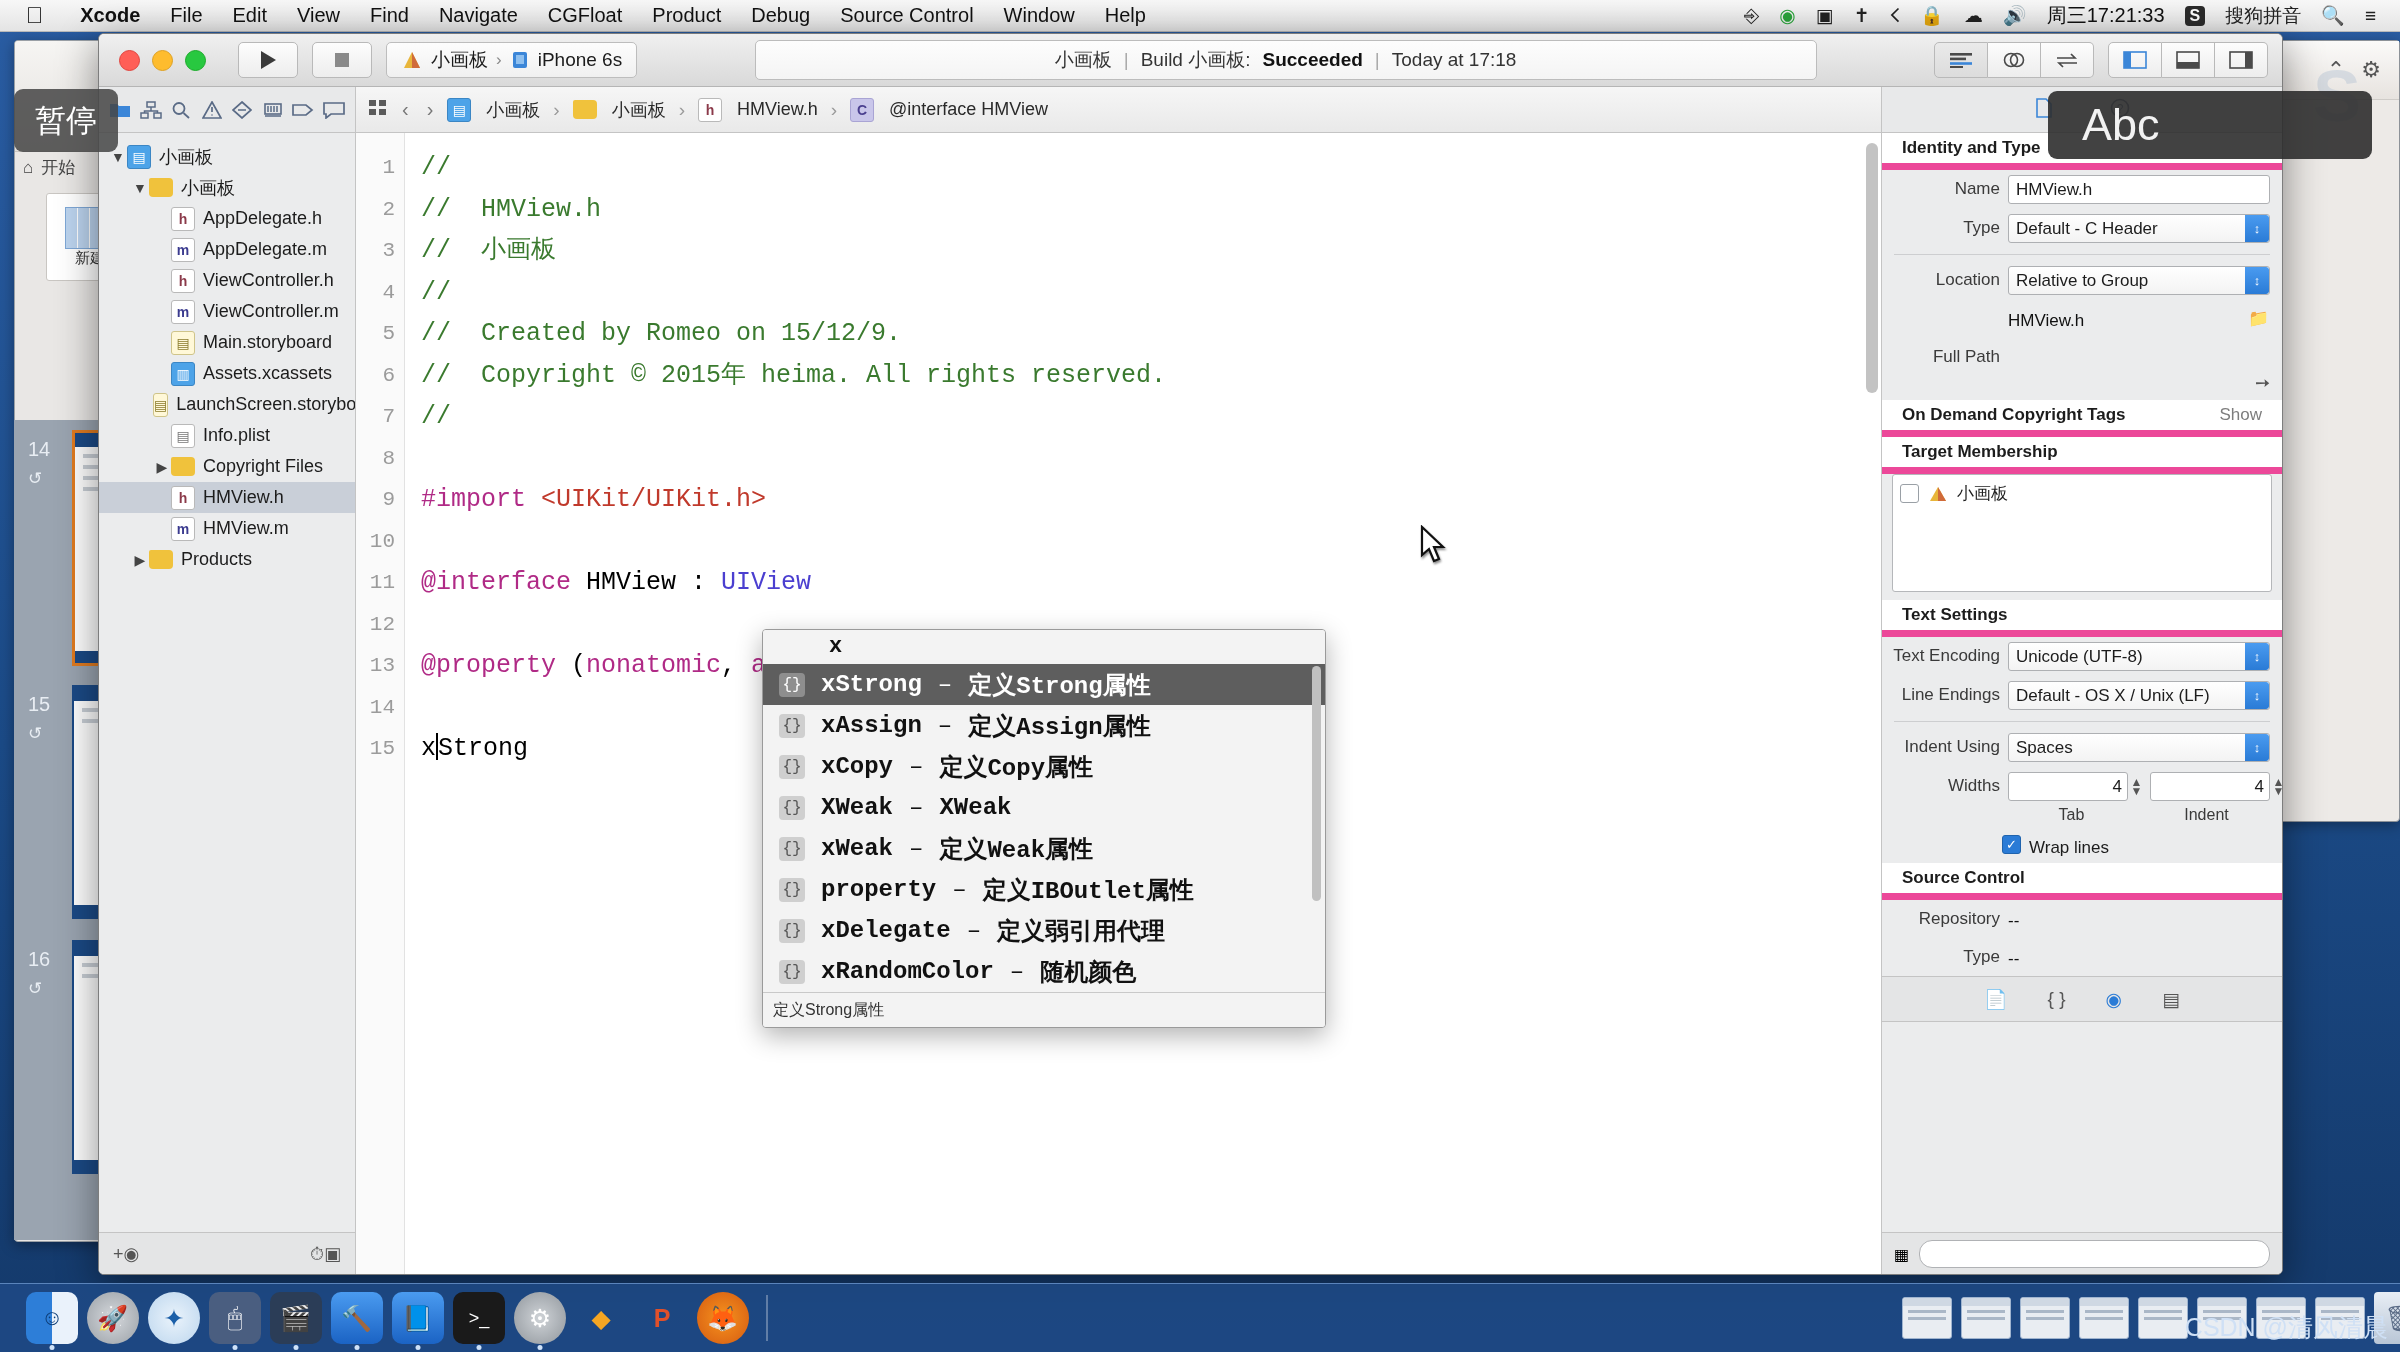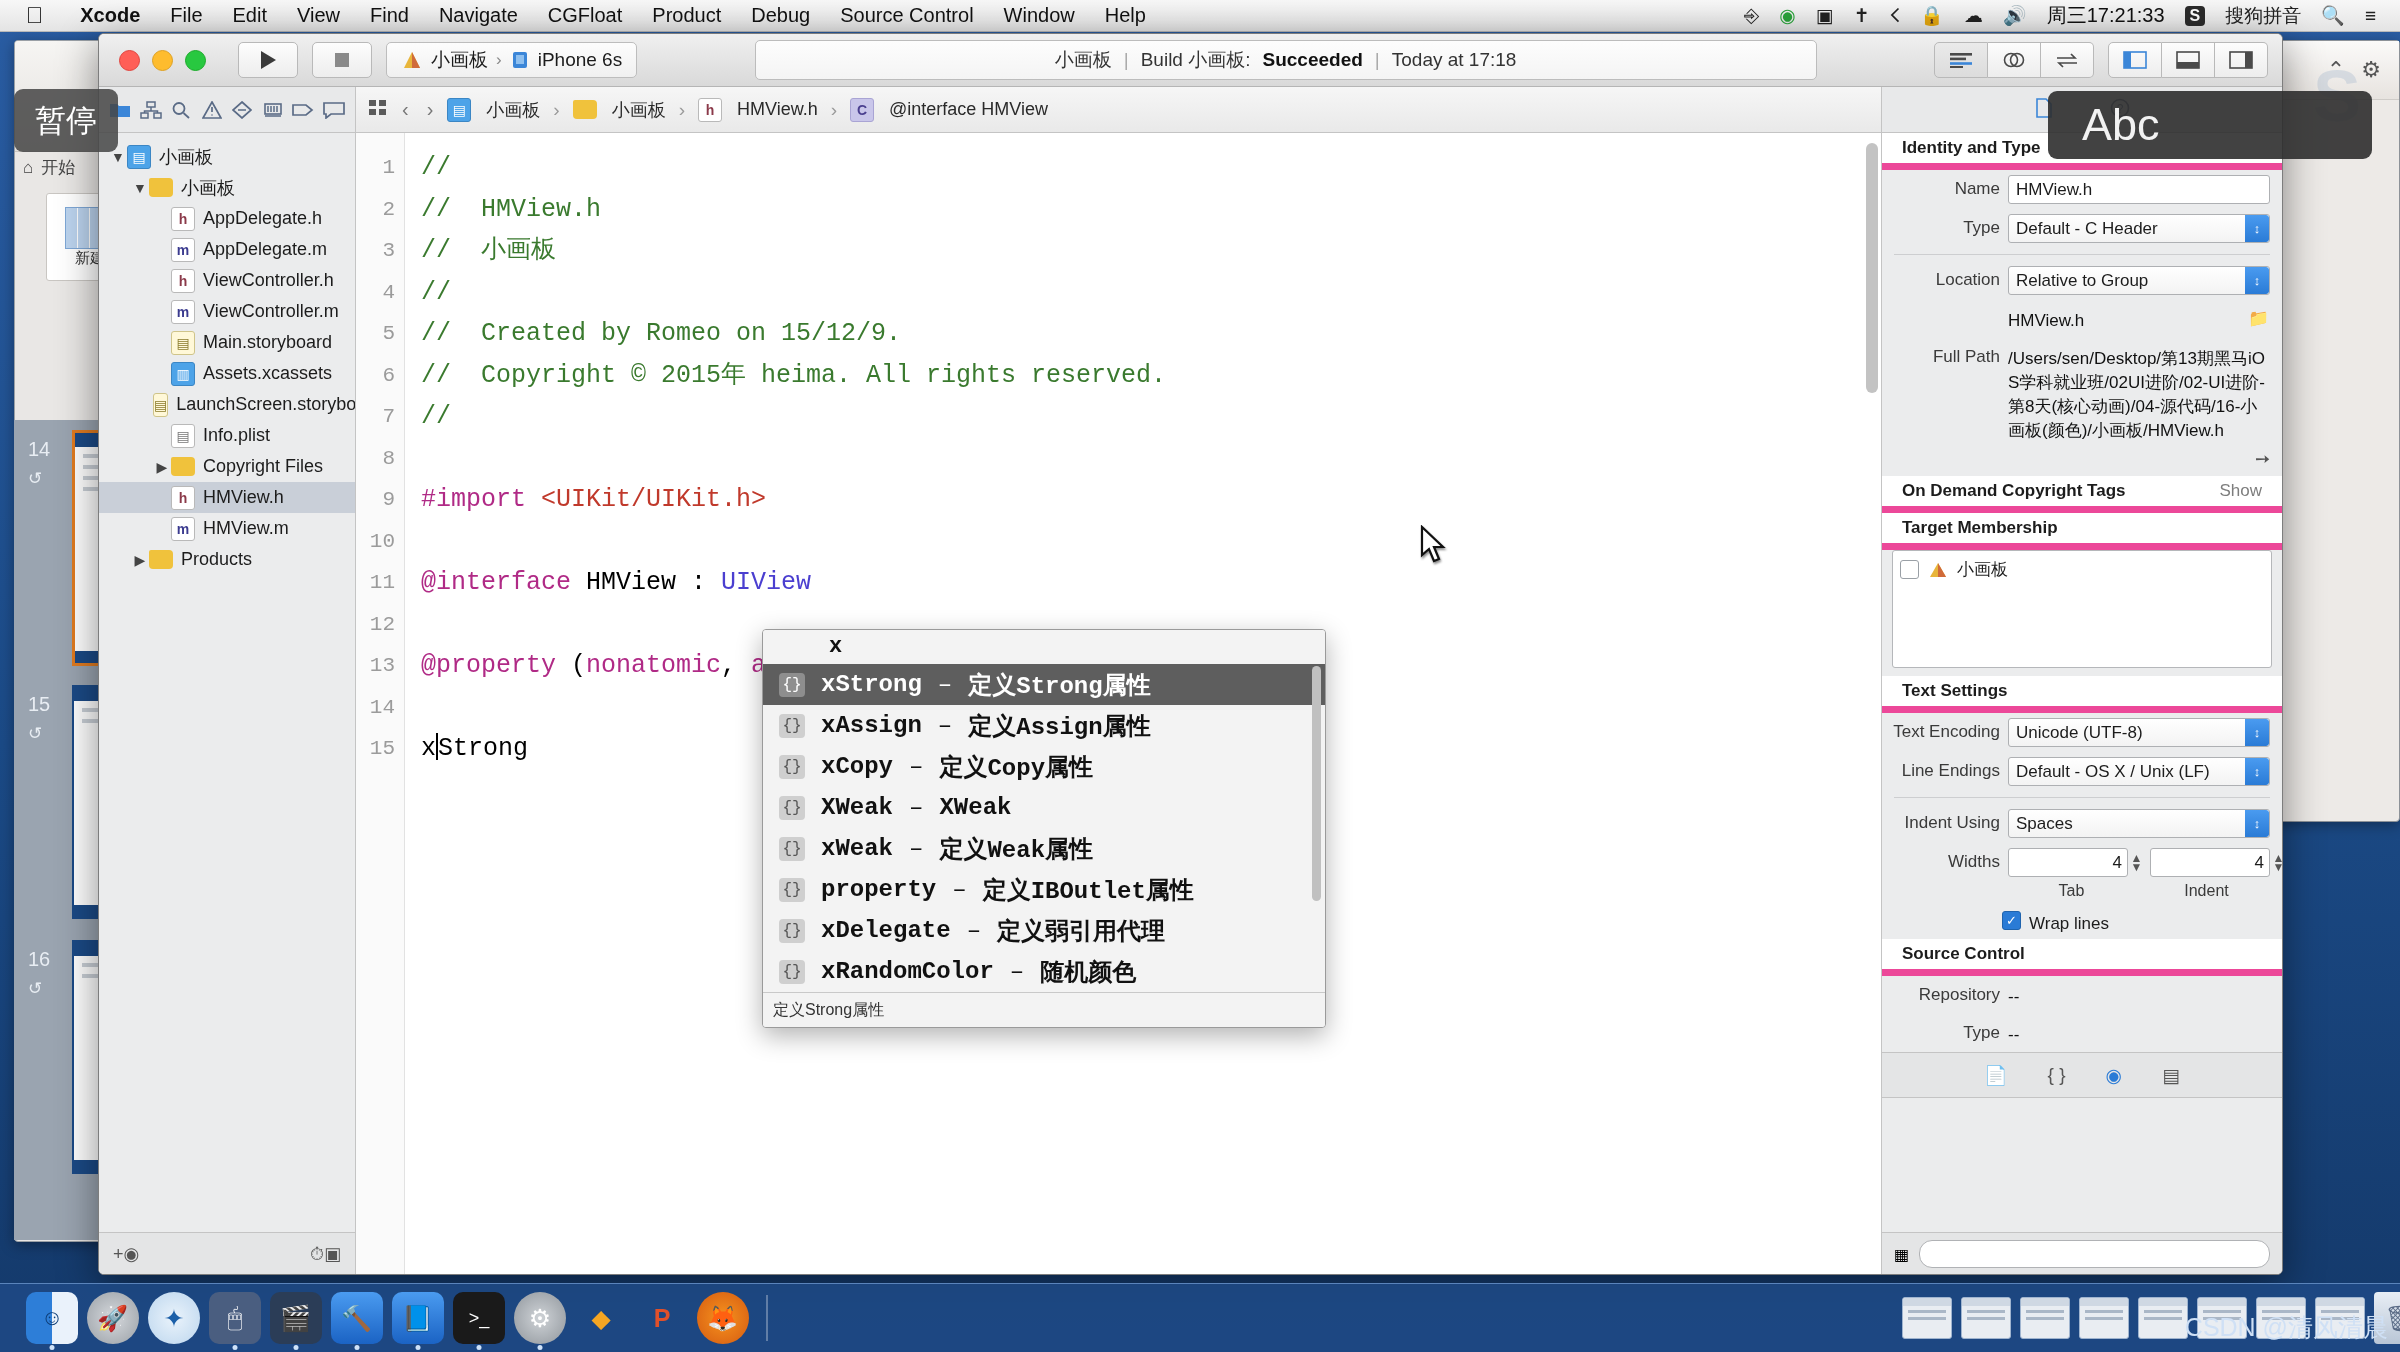--- a/index.html
+++ b/index.html
@@ -661,21 +661,20 @@
             <span class="stepper">↕</span>
           </span>
         </div>
         <div class="frow">
           <span class="flabel"></span>
           <span class="fval">HMView.h</span>
           <span style="padding-top:3px;">📁</span>
         </div>
         <div class="frow">
           <span class="flabel">Full Path</span>
-          <span class="fval">/Users/sen/Desktop/第13期黑马iOS学科就业班/02UI进阶/02-UI进阶-第8天(核心动画)/04-源代码/16-小画板(颜色)/小画板/HMView.h</span>
         </div>
         <div style="text-align:right;padding:0 12px 6px 0;">
           <span style="color:#555;font-size:18px;">➙</span>
         </div>
 
         <div class="sect-hd">
           <span>On Demand Copyright Tags</span>
           <span class="show">Show</span>
         </div>
 

